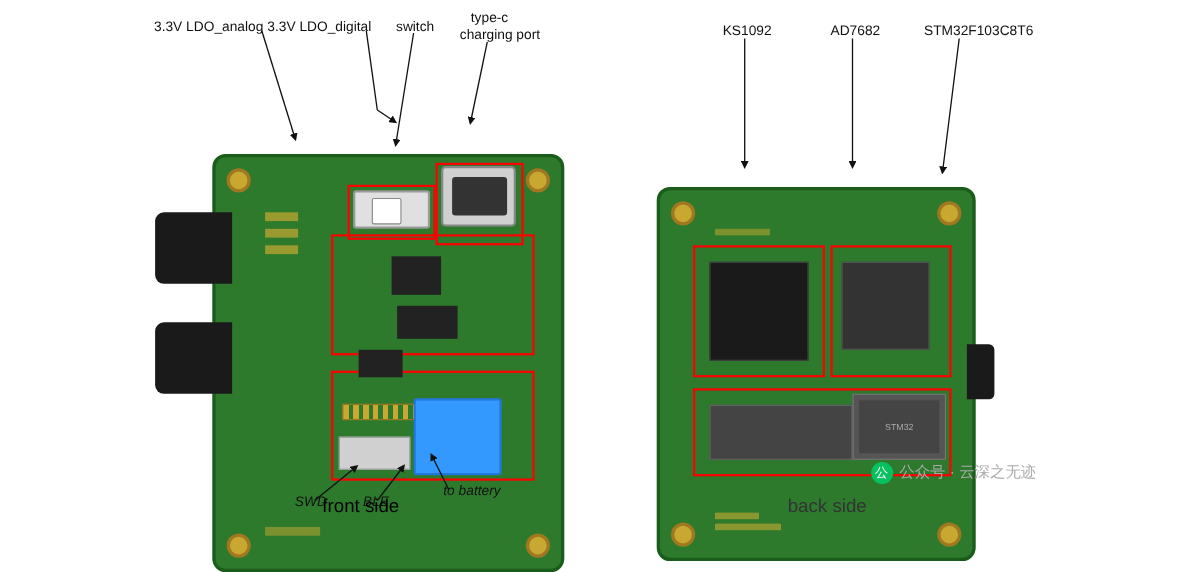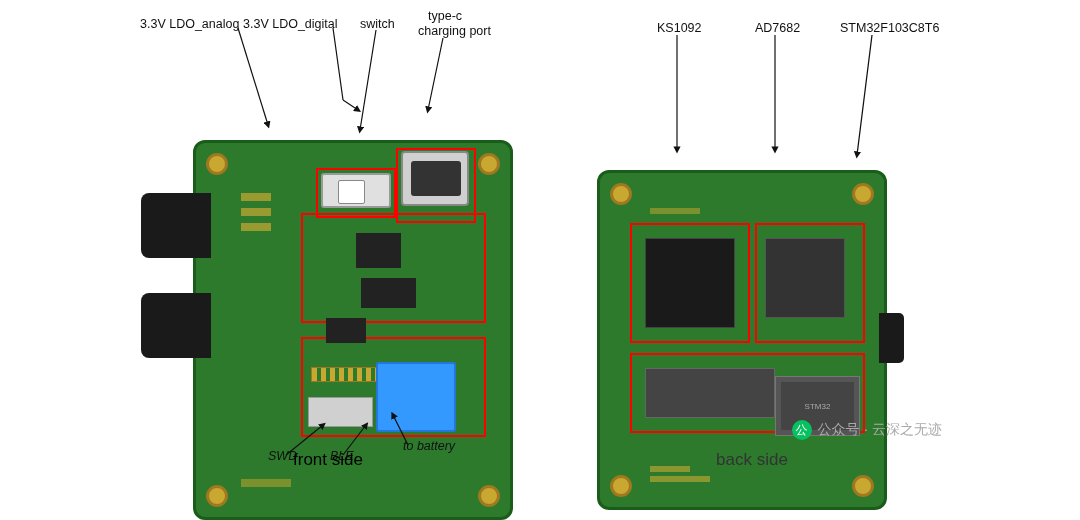--- a/index.html
+++ b/index.html
@@ -400,21 +400,21 @@
         <div class="back-connector"></div>
 
         <div class="red-box back-box1"></div>
         <div class="red-box back-box2"></div>
         <div class="red-box back-box3"></div>
 
         <div class="back-ic1"></div>
         <div class="back-ic2"></div>
         <div class="back-ic3"></div>
 
-        <div style="position:absolute; top:203px; left:175px; width:85px; height:60px; background:#555; border:1px solid #777;">
+        <div style="position:absolute; top:185px; left:175px; width:85px; height:60px; background:#555; border:1px solid #777;">
           <div style="position:absolute; top:5px; left:5px; right:5px; bottom:5px; background:#444; font-size:8px; color:#aaa; display:flex; align-items:center; justify-content:center;">STM32</div>
         </div>
 
         <div style="position:absolute; bottom:25px; left:50px; width:60px; height:6px; background:#c8a830; opacity:0.6;"></div>
         <div style="position:absolute; bottom:35px; left:50px; width:40px; height:6px; background:#c8a830; opacity:0.6;"></div>
         <div style="position:absolute; top:35px; left:50px; width:50px; height:6px; background:#c8a830; opacity:0.5;"></div>
       </div>
 
       <svg class="svg-overlay" viewBox="0 0 380 460">
 

